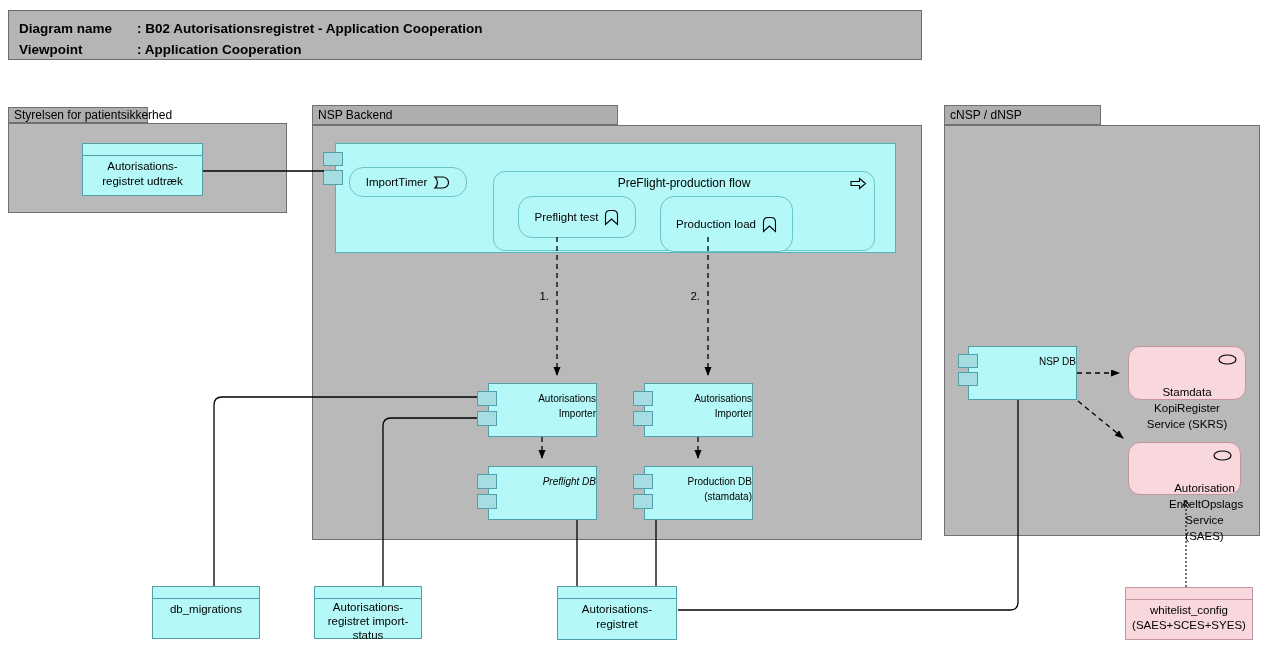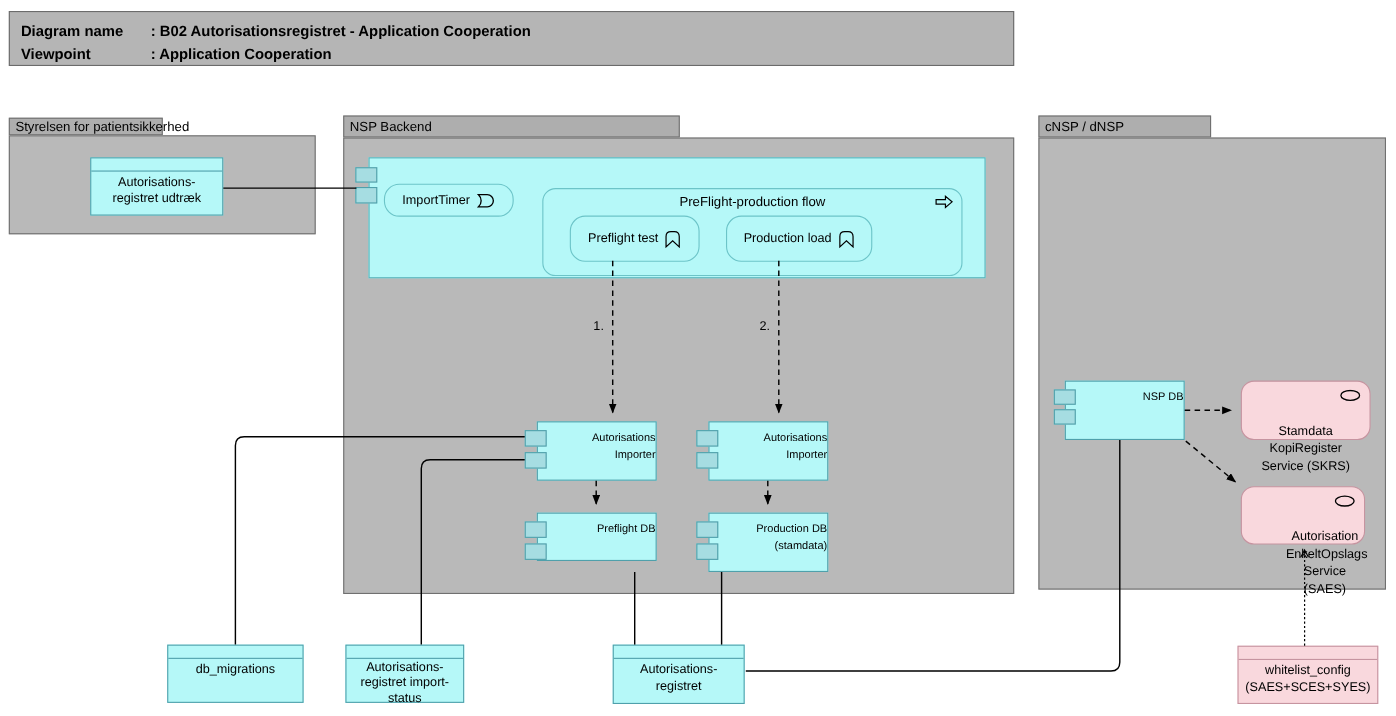--- a/index.html
+++ b/index.html
@@ -88,42 +88,42 @@
       <div class="flow-title">PreFlight-production flow</div>
       <svg class="icon" style="position:absolute;top:5px;right:7px;" width="17" height="13" viewBox="0 0 17 13">
         <path d="M1,4.5 H9.5 V1.5 L15.5,6.5 L9.5,11.5 V8.5 H1 Z" fill="none" stroke="#000" stroke-width="1.1"></path>
       </svg>
       <div class="rnd" style="left:24px;top:24px;width:118px;height:42px;">
         <span>Preflight test</span>
         <svg class="icon" width="15" height="17" viewBox="0 0 15 17">
           <path d="M1.5,15.5 V6 Q1.5,1.5 6,1.5 H9 Q13.5,1.5 13.5,6 V15.5 L7.5,10 Z" fill="none" stroke="#000" stroke-width="1.1"></path>
         </svg>
       </div>
-      <div class="rnd" style="left:166px;top:24px;width:133px;height:42px;">
+      <div class="rnd" style="left:166px;top:24px;width:133px;height:56px;">
         <span>Production load</span>
         <svg class="icon" width="15" height="17" viewBox="0 0 15 17">
           <path d="M1.5,15.5 V6 Q1.5,1.5 6,1.5 H9 Q13.5,1.5 13.5,6 V15.5 L7.5,10 Z" fill="none" stroke="#000" stroke-width="1.1"></path>
         </svg>
       </div>
     </div>
   </div>
   <div class="abs port" style="left:323px;top:152px;width:20px;height:14px;"></div>
   <div class="abs port" style="left:323px;top:170px;width:20px;height:15px;"></div>
 
   <div class="abs comp" style="left:488px;top:383px;width:109px;height:54px;">Autorisations
 Importer</div>
   <div class="abs port" style="left:477px;top:391px;width:20px;height:15px;"></div>
   <div class="abs port" style="left:477px;top:411px;width:20px;height:15px;"></div>
 
   <div class="abs comp" style="left:644px;top:383px;width:109px;height:54px;">Autorisations
 Importer</div>
   <div class="abs port" style="left:633px;top:391px;width:20px;height:15px;"></div>
   <div class="abs port" style="left:633px;top:411px;width:20px;height:15px;"></div>
 
-  <div class="abs comp" style="left:488px;top:466px;width:109px;height:44px;">Preflight DB</div>
+  <div class="abs comp" style="left:488px;top:466px;width:109px;height:54px;font-style:italic;">Preflight DB</div>
   <div class="abs port" style="left:477px;top:474px;width:20px;height:15px;"></div>
   <div class="abs port" style="left:477px;top:494px;width:20px;height:15px;"></div>
 
   <div class="abs comp" style="left:644px;top:466px;width:109px;height:54px;">Production DB
 (stamdata)</div>
   <div class="abs port" style="left:633px;top:474px;width:20px;height:15px;"></div>
   <div class="abs port" style="left:633px;top:494px;width:20px;height:15px;"></div>
 
   <div class="abs comp" style="left:968px;top:346px;width:109px;height:54px;">NSP DB</div>
   <div class="abs port" style="left:958px;top:354px;width:20px;height:14px;"></div>
@@ -140,21 +140,21 @@
 
   <div class="abs svc" style="left:1128px;top:442px;width:113px;height:53px;padding-left:40px;">
     <svg class="oval" width="19" height="11" viewBox="0 0 19 11">
       <ellipse cx="9.5" cy="5.5" rx="8.5" ry="4.5" fill="none" stroke="#000" stroke-width="1.2"></ellipse>
     </svg>
     <div>Autorisation
 EnkeltOpslags
 Service (SAES)</div>
   </div>
 
-  <div class="abs dobj" style="left:152px;top:586px;width:124px;height:53px;">
+  <div class="abs dobj" style="left:152px;top:586px;width:108px;height:53px;">
     <div class="strip"></div>
     <div class="dlabel">db_migrations</div>
   </div>
 
   <div class="abs dobj" style="left:314px;top:586px;width:108px;height:53px;">
     <div class="strip"></div>
     <div class="dlabel" style="padding-top:1px;line-height:14px;">Autorisations-
 registret import-
 status</div>
   </div>

